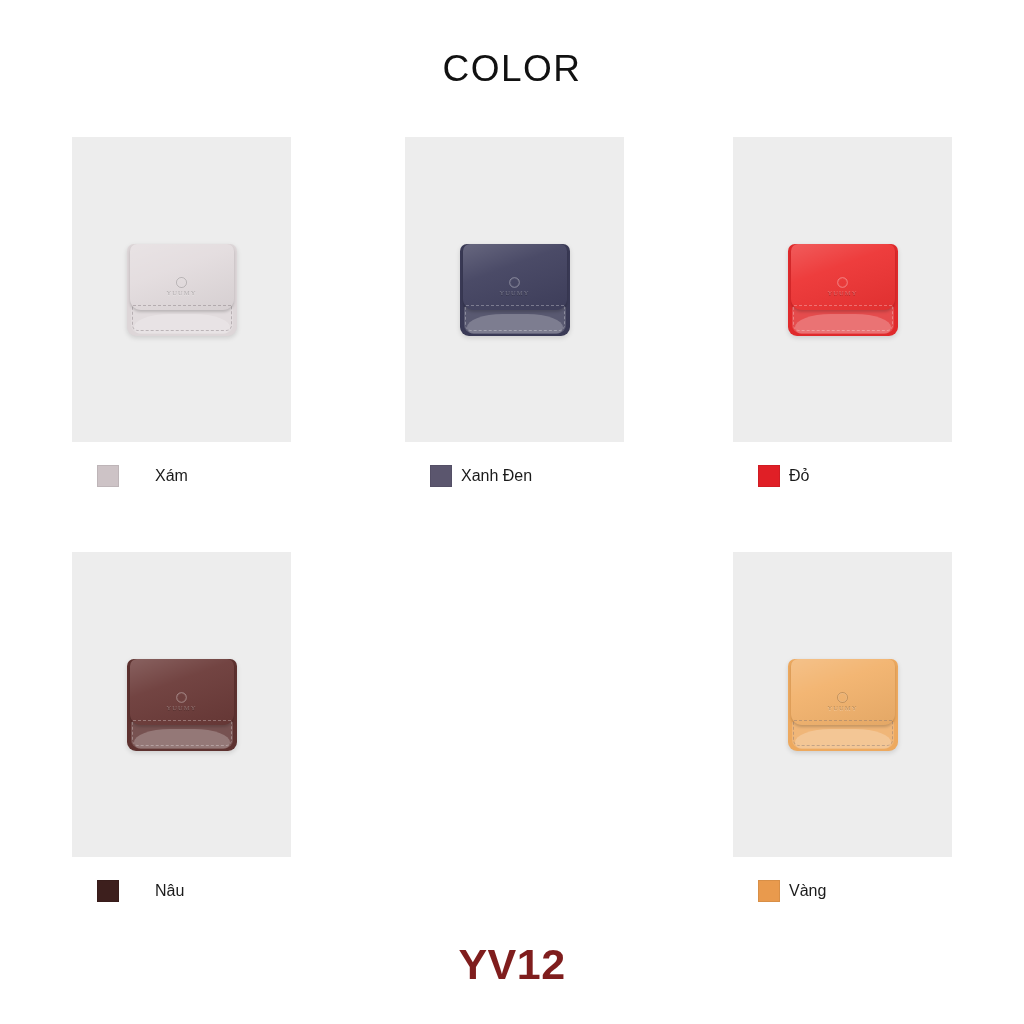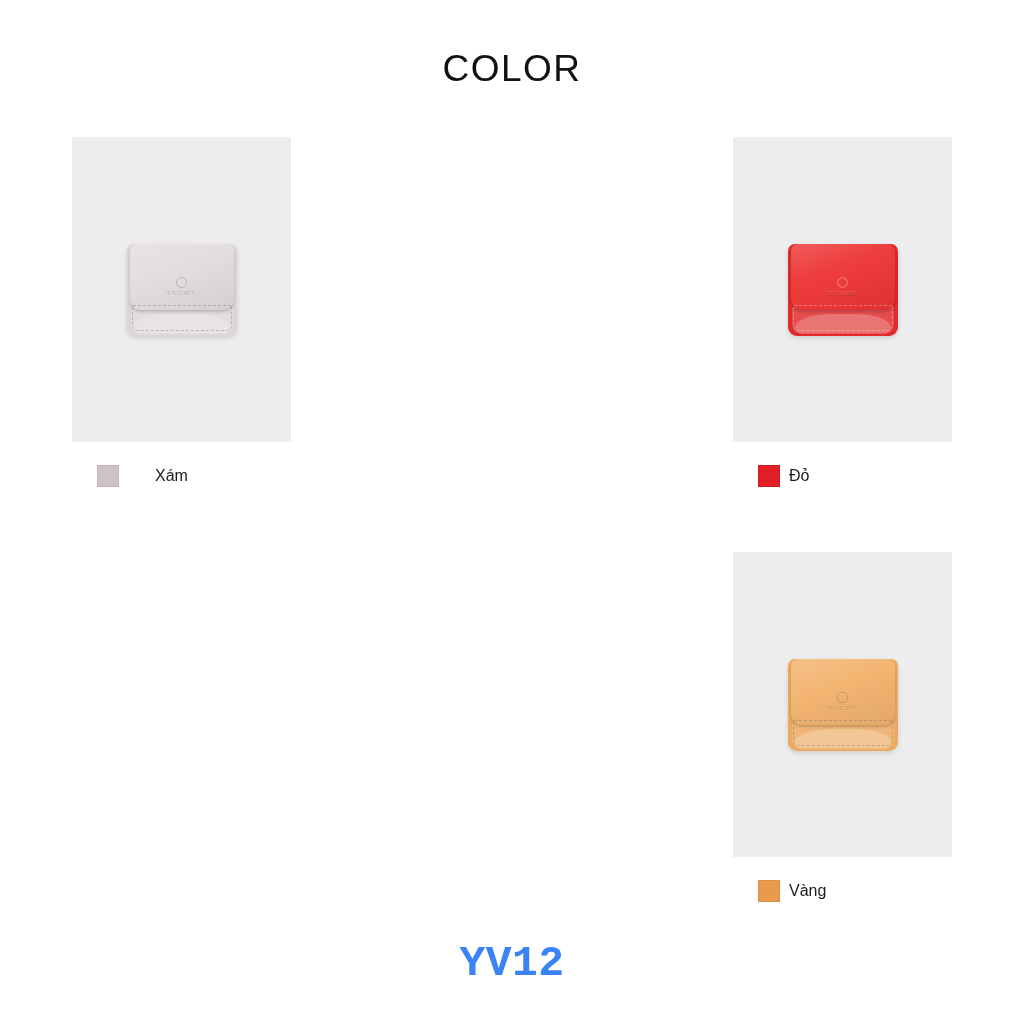--- a/index.html
+++ b/index.html
@@ -247,20 +247,43 @@
             </div>
             <div class="stitch flapline"></div>
           </div>
         </div>
         <div class="caption">
           <span class="swatch" id="sw-0" style="background: rgb(205, 195, 198);"></span>
           <span class="swatch-label">Xám</span>
         </div>
       </div>
 
+      <div class="cell c1">
+        <div class="photo" style="background: rgb(237, 237, 237);">
+          <div class="wallet dark">
+            <div class="body" id="body-1" style="background: rgb(58, 58, 86);">
+              <div class="pocket"></div>
+              <div class="pocket-curve"></div>
+              <div class="stitch outer"></div>
+            </div>
+            <div class="flap" id="flap-1" style="background: rgb(65, 65, 95);">
+              <div class="flap-sheen"></div>
+              <div class="brand">
+                <div class="emblem"></div>
+                <div class="word">YUUMY</div>
+              </div>
+            </div>
+            <div class="stitch flapline"></div>
+          </div>
+        </div>
+        <div class="caption">
+          <span class="swatch" id="sw-1" style="background: rgb(91, 86, 110);"></span>
+          <span class="swatch-label">Xanh Đen</span>
+        </div>
+      </div>
 
       <div class="cell c2">
         <div class="photo" style="background: rgb(237, 237, 237);">
           <div class="wallet dark">
             <div class="body" id="body-2" style="background: rgb(224, 42, 44);">
               <div class="pocket"></div>
               <div class="pocket-curve"></div>
               <div class="stitch outer"></div>
             </div>
             <div class="flap" id="flap-2" style="background: rgb(237, 51, 51);">
@@ -276,20 +299,43 @@
         <div class="caption">
           <span class="swatch" id="sw-2" style="background: rgb(224, 31, 38);"></span>
           <span class="swatch-label">Đỏ</span>
         </div>
       </div>
 
     </div>
 
     <div class="row">
 
+      <div class="cell c0">
+        <div class="photo" style="background: rgb(237, 237, 237);">
+          <div class="wallet dark">
+            <div class="body" id="body-3" style="background: rgb(94, 50, 48);">
+              <div class="pocket"></div>
+              <div class="pocket-curve"></div>
+              <div class="stitch outer"></div>
+            </div>
+            <div class="flap" id="flap-3" style="background: rgb(107, 58, 56);">
+              <div class="flap-sheen"></div>
+              <div class="brand">
+                <div class="emblem"></div>
+                <div class="word">YUUMY</div>
+              </div>
+            </div>
+            <div class="stitch flapline"></div>
+          </div>
+        </div>
+        <div class="caption">
+          <span class="swatch" id="sw-3" style="background: rgb(61, 31, 29);"></span>
+          <span class="swatch-label">Nâu</span>
+        </div>
+      </div>
 
 
       <div class="cell c2">
         <div class="photo" style="background: rgb(237, 237, 237);">
           <div class="wallet light">
             <div class="body" id="body-5" style="background: rgb(237, 169, 95);">
               <div class="pocket"></div>
               <div class="pocket-curve"></div>
               <div class="stitch outer"></div>
             </div>
@@ -306,15 +352,15 @@
         <div class="caption">
           <span class="swatch" id="sw-5" style="background: rgb(233, 154, 77);"></span>
           <span class="swatch-label">Vàng</span>
         </div>
       </div>
 
     </div>
 
   </div>
 
-  <div class="footer-code" style="color: #3b82f6; font-family: Liberation Mono, monospace;">YV12</div>
+  <div class="footer-code" style="color: #7f1d1d;">YV12</div>
 
 </div>
 
 </body></html>

